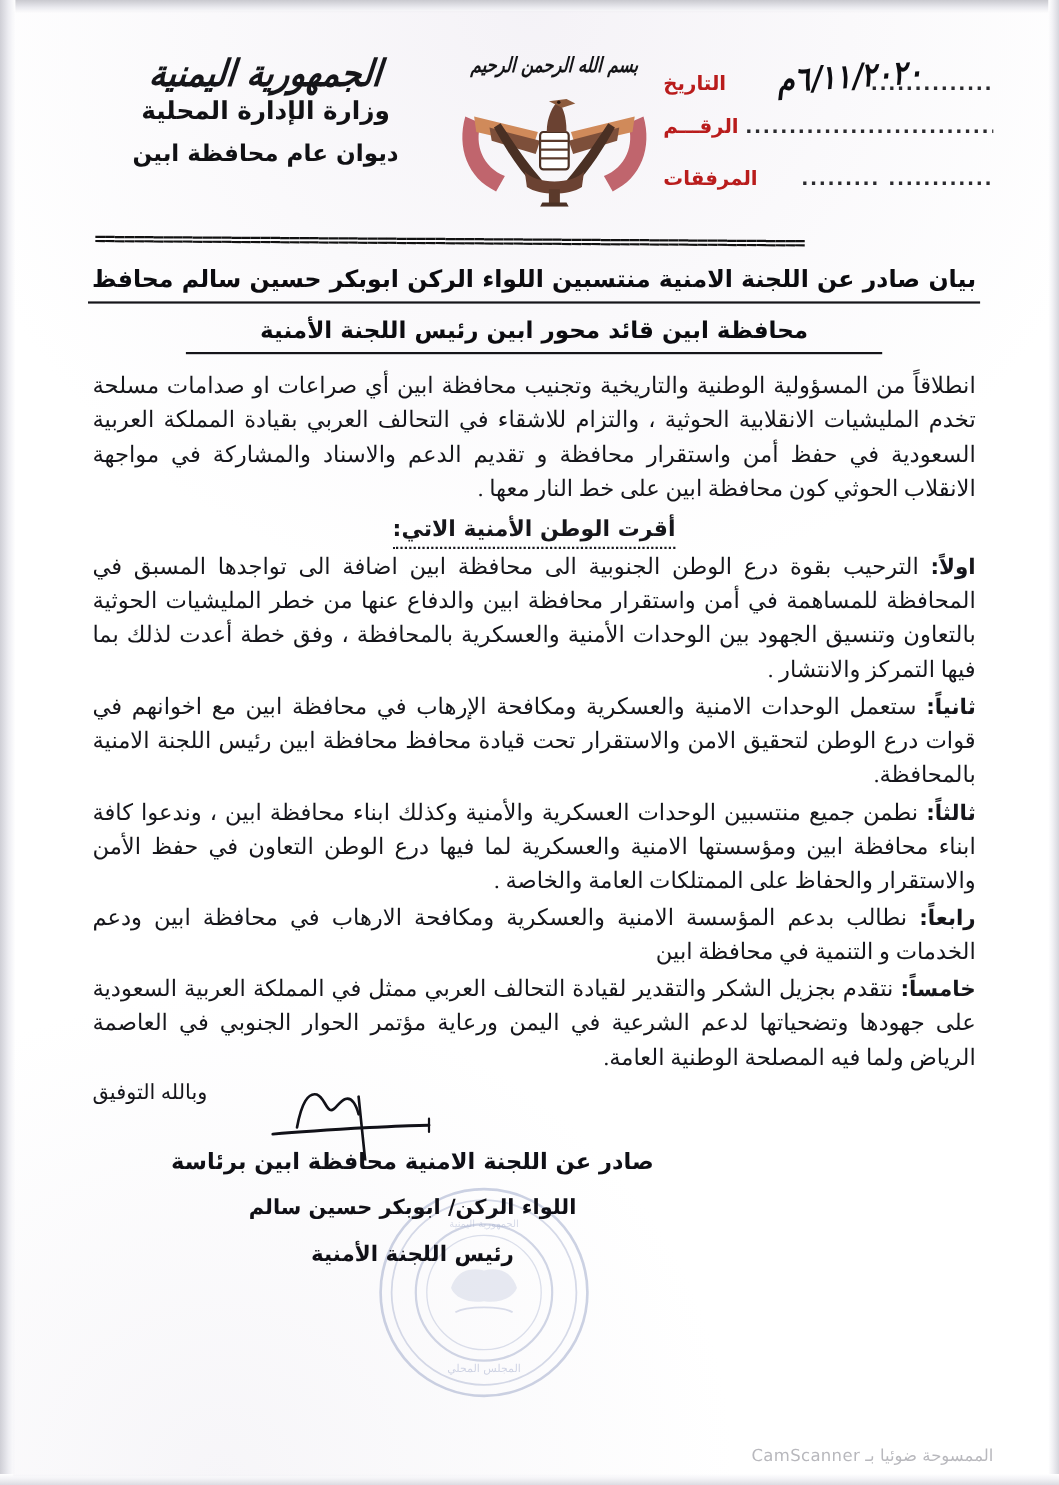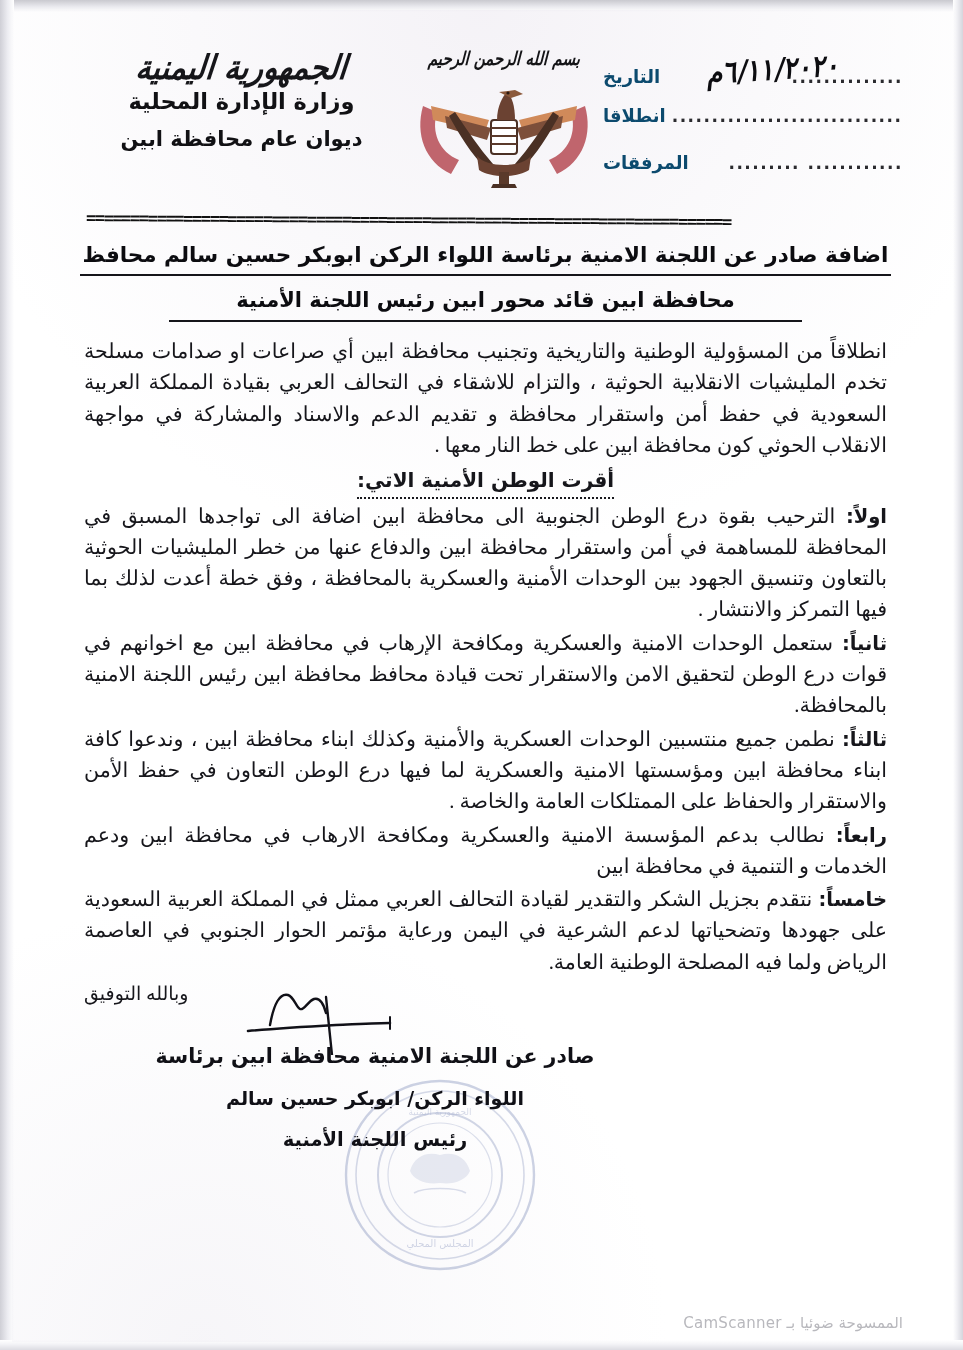--- a/index.html
+++ b/index.html
@@ -133,21 +133,21 @@
     flex-direction: row-reverse;
     align-items: baseline;
     justify-content: flex-start;
     gap: 6px;
     margin-bottom: 18px;
   }
   .meta-label {
     font-family: "DejaVu Sans", "Liberation Sans", sans-serif;
     font-size: 18px;
     font-weight: 700;
-    color: #0c4a6e;
+    color: #b91c1c;
     white-space: nowrap;
   }
   .meta-dots {
     flex: 1;
     font-family: "DejaVu Sans", sans-serif;
     font-size: 17px;
     font-weight: 700;
     color: #2a2a2e;
     letter-spacing: 1.5px;
     overflow: hidden;
@@ -360,36 +360,36 @@
         </svg>
       </div>
     </div>
 
     <div id="meta-block">
       <div class="meta-row">
         <span class="meta-label">التاريخ</span>
         <span class="meta-dots">..............</span>
       </div>
       <div class="meta-row">
-        <span class="meta-label">انطلاقا</span>
+        <span class="meta-label">الرقـــم</span>
         <span class="meta-dots">..............................</span>
       </div>
       <div class="meta-row" id="meta-row-att">
         <span class="meta-label">المرفقات</span>
         <span class="meta-dots">.........    ............</span>
       </div>
       <div id="handwritten-date">٦/١١/٢٠٢٠م</div>
     </div>
 
   </div>
 
   <div id="separator">=========================================================================</div>
 
   <div id="doc-title">
-    <span class="title-line">اضافة صادر عن اللجنة الامنية برئاسة اللواء الركن ابوبكر حسين سالم محافظ</span>
+    <span class="title-line">بيان صادر عن اللجنة الامنية منتسبين اللواء الركن ابوبكر حسين سالم محافظ</span>
     <span class="title-line second">محافظة ابين قائد محور ابين رئيس اللجنة الأمنية</span>
   </div>
 
   <div id="body-text">
 
     <p class="para-intro">انطلاقاً من المسؤولية  الوطنية والتاريخية وتجنيب محافظة ابين أي صراعات او صدامات مسلحة  تخدم المليشيات الانقلابية الحوثية ، والتزام للاشقاء في التحالف العربي بقيادة المملكة العربية السعودية  في حفظ أمن واستقرار محافظة و تقديم الدعم والاسناد والمشاركة في مواجهة الانقلاب الحوثي كون محافظة ابين على خط النار معها .</p>
 
     <div class="heading-wrap">
       <span class="decision-heading">أقرت الوطن الأمنية الاتي:</span>
     </div>

